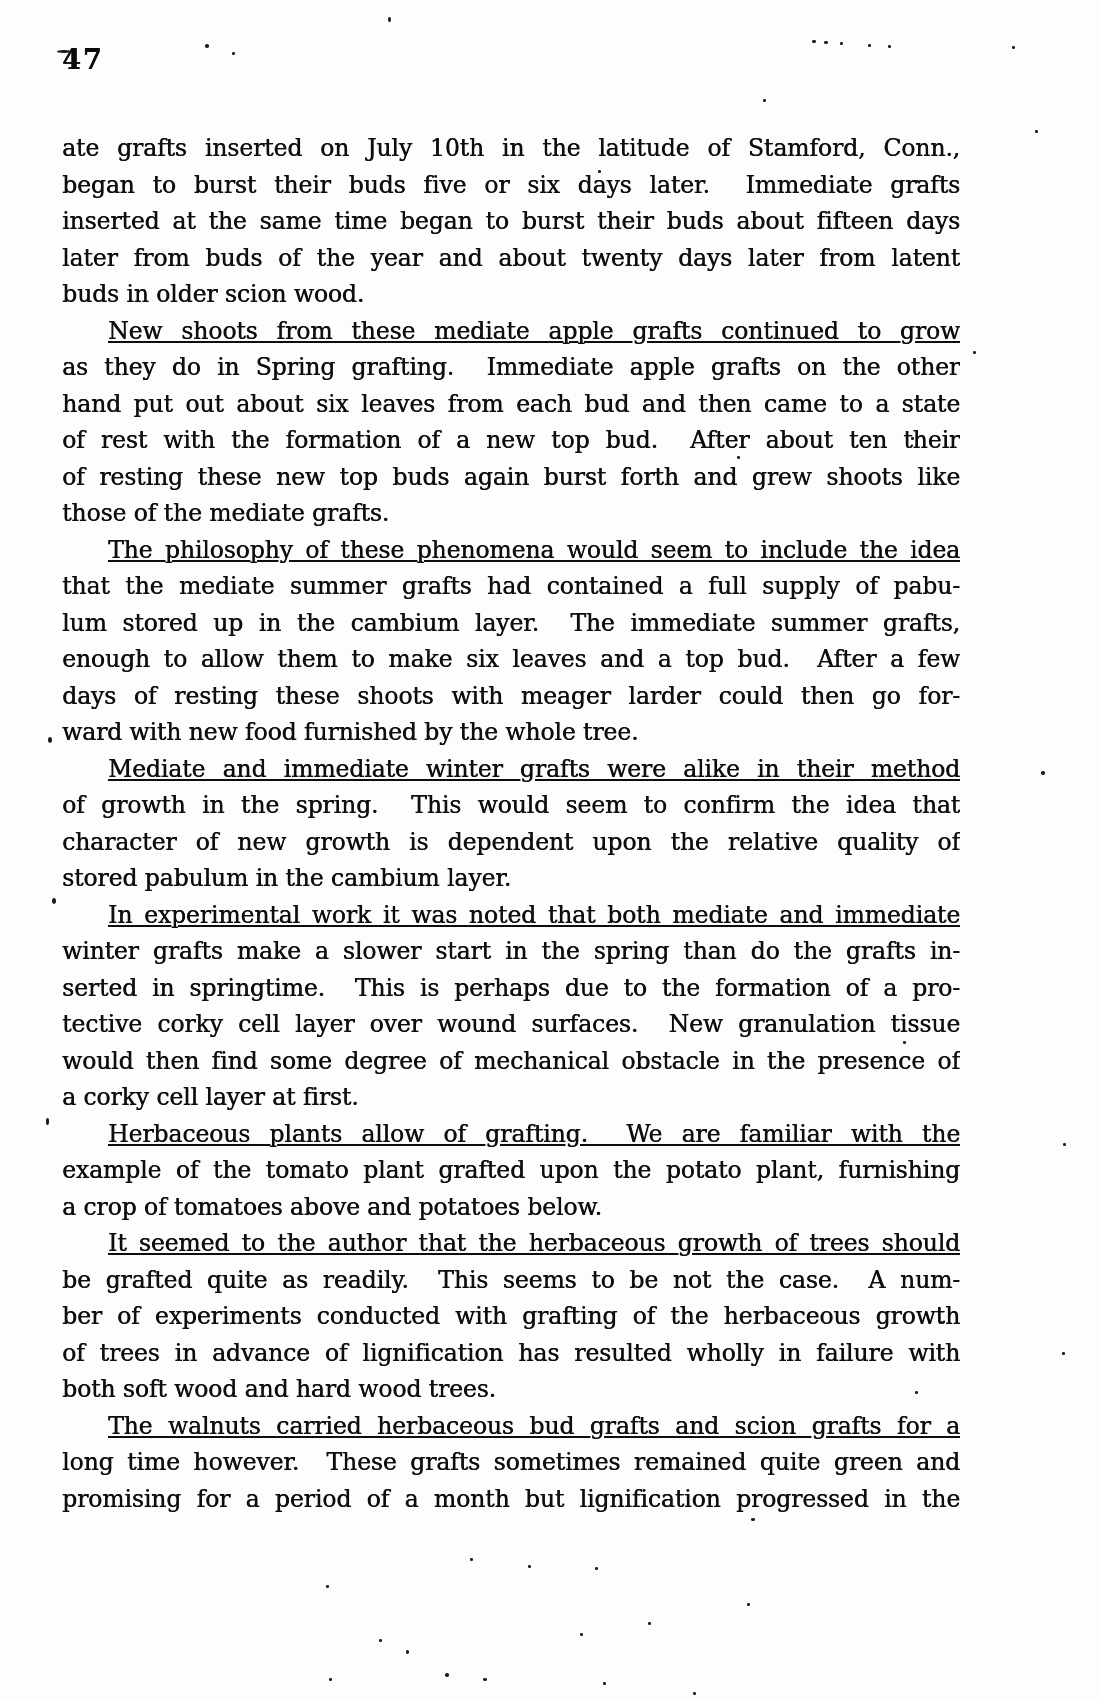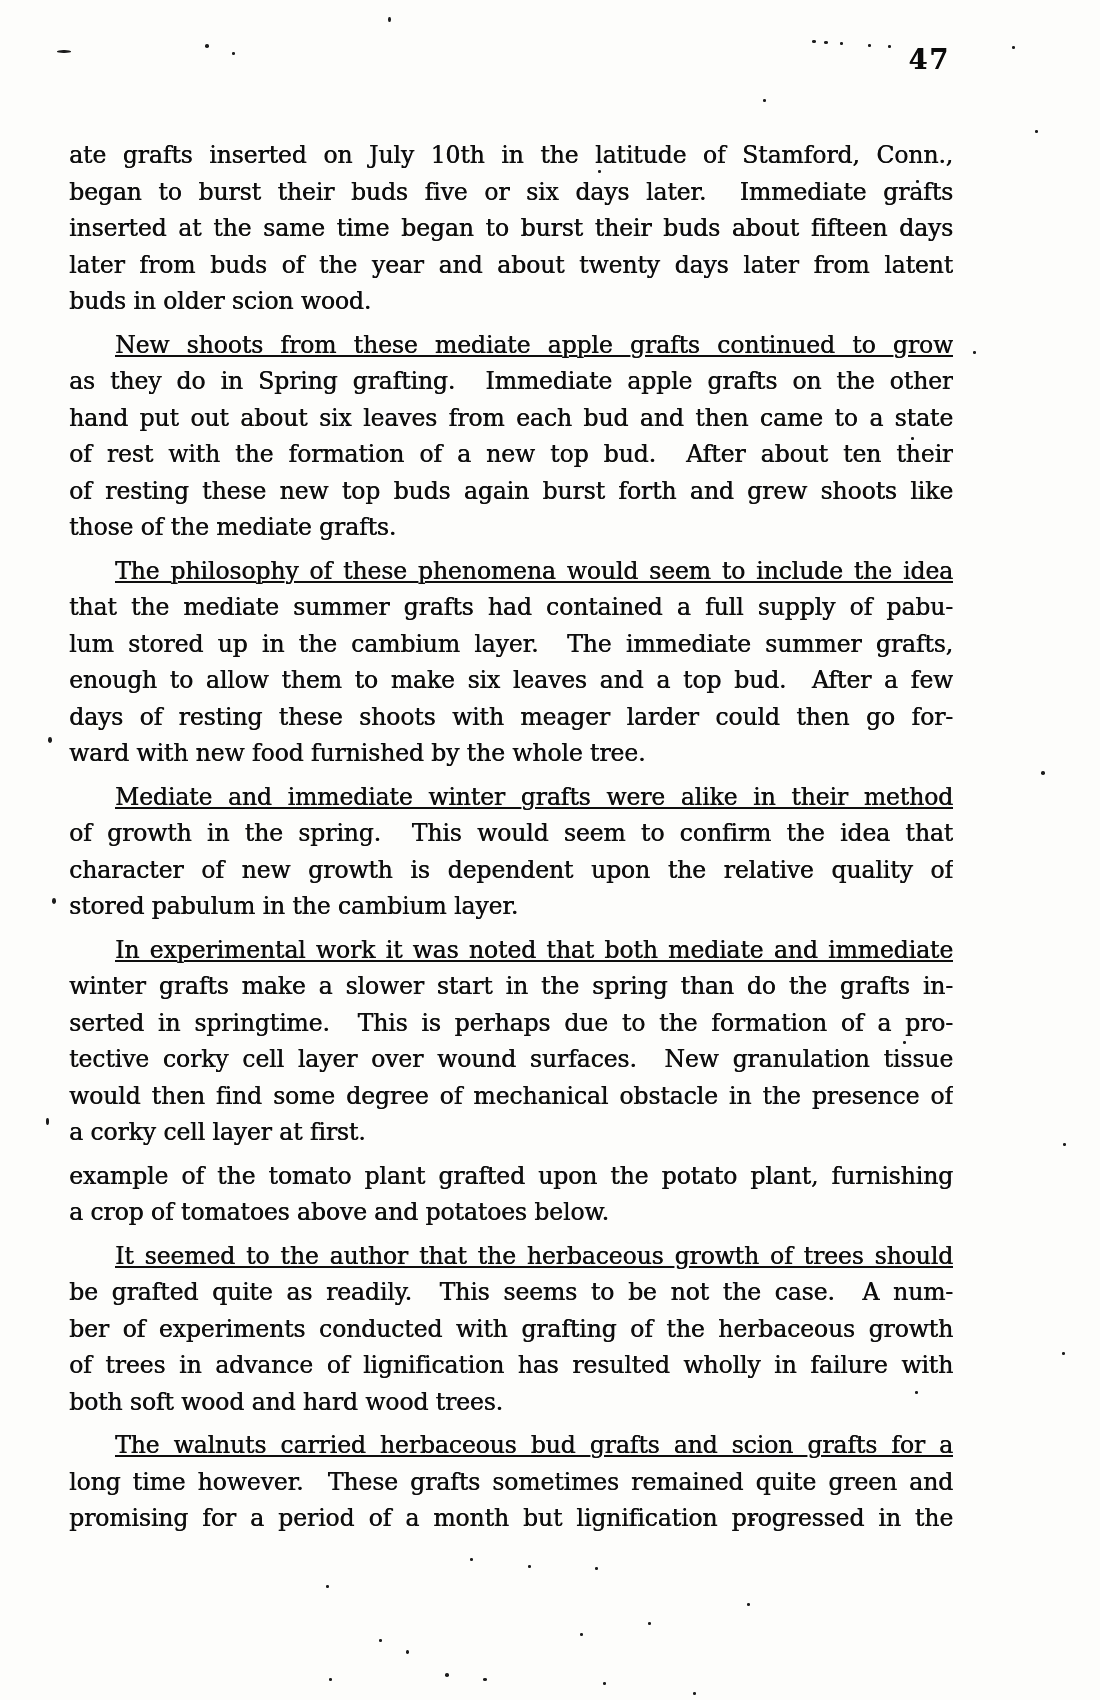--- a/index.html
+++ b/index.html
@@ -13,40 +13,40 @@
     height: 1700px;
     margin: 0 auto;
     background: #fdfdfb;
     overflow: hidden;
     font-family: "DejaVu Serif", "Liberation Serif", serif;
     color: #0d0d0d;
   }
   .page-number {
     position: absolute;
     top: 44px;
-    left: 52px;
+    left: 62px;
     width: 898px;
-    text-align: right;
+    text-align: left;
     font-size: 27px;
     font-weight: bold;
     letter-spacing: 2px;
     color: #0b0b0b;
     text-shadow: 0.5px 0 0 currentColor;
   }
   .text-block {
     position: absolute;
     left: 62px;
     top: 130px;
     width: 898px;
     font-size: 23.5px;
     line-height: 36.5px;
     letter-spacing: -0.1px;
     color: #0e0e0e;
   }
-  .para { margin: 7px; }
+  .para { margin: 0; }
   .line {
     text-align: justify;
     text-align-last: justify;
     white-space: pre-wrap;
     text-shadow: 0.45px 0 0 currentColor;
     overflow: hidden;
   }
   .line.indent { text-indent: 46px; text-decoration: underline; }
   .line.para-end { text-align-last: left; }
   .noise-layer {
@@ -98,20 +98,21 @@
       </div>
       <div class="para">
         <div class="line indent">In experimental work it was noted that both mediate and immediate</div>
         <div class="line">winter grafts make a slower start in the spring than do the grafts in-</div>
         <div class="line">serted in springtime.  This is perhaps due to the formation of a pro-</div>
         <div class="line">tective corky cell layer over wound surfaces.  New granulation tissue</div>
         <div class="line">would then find some degree of mechanical obstacle in the presence of</div>
         <div class="line para-end">a corky cell layer at first.</div>
       </div>
       <div class="para">
+        <div class="line indent">Herbaceous plants allow of grafting.  We are familiar with the</div>
         <div class="line">example of the tomato plant grafted upon the potato plant, furnishing</div>
         <div class="line para-end">a crop of tomatoes above and potatoes below.</div>
       </div>
       <div class="para">
         <div class="line indent">It seemed to the author that the herbaceous growth of trees should</div>
         <div class="line">be grafted quite as readily.  This seems to be not the case.  A num-</div>
         <div class="line">ber of experiments conducted with grafting of the herbaceous growth</div>
         <div class="line">of trees in advance of lignification has resulted wholly in failure with</div>
         <div class="line para-end">both soft wood and hard wood trees.</div>
       </div>

